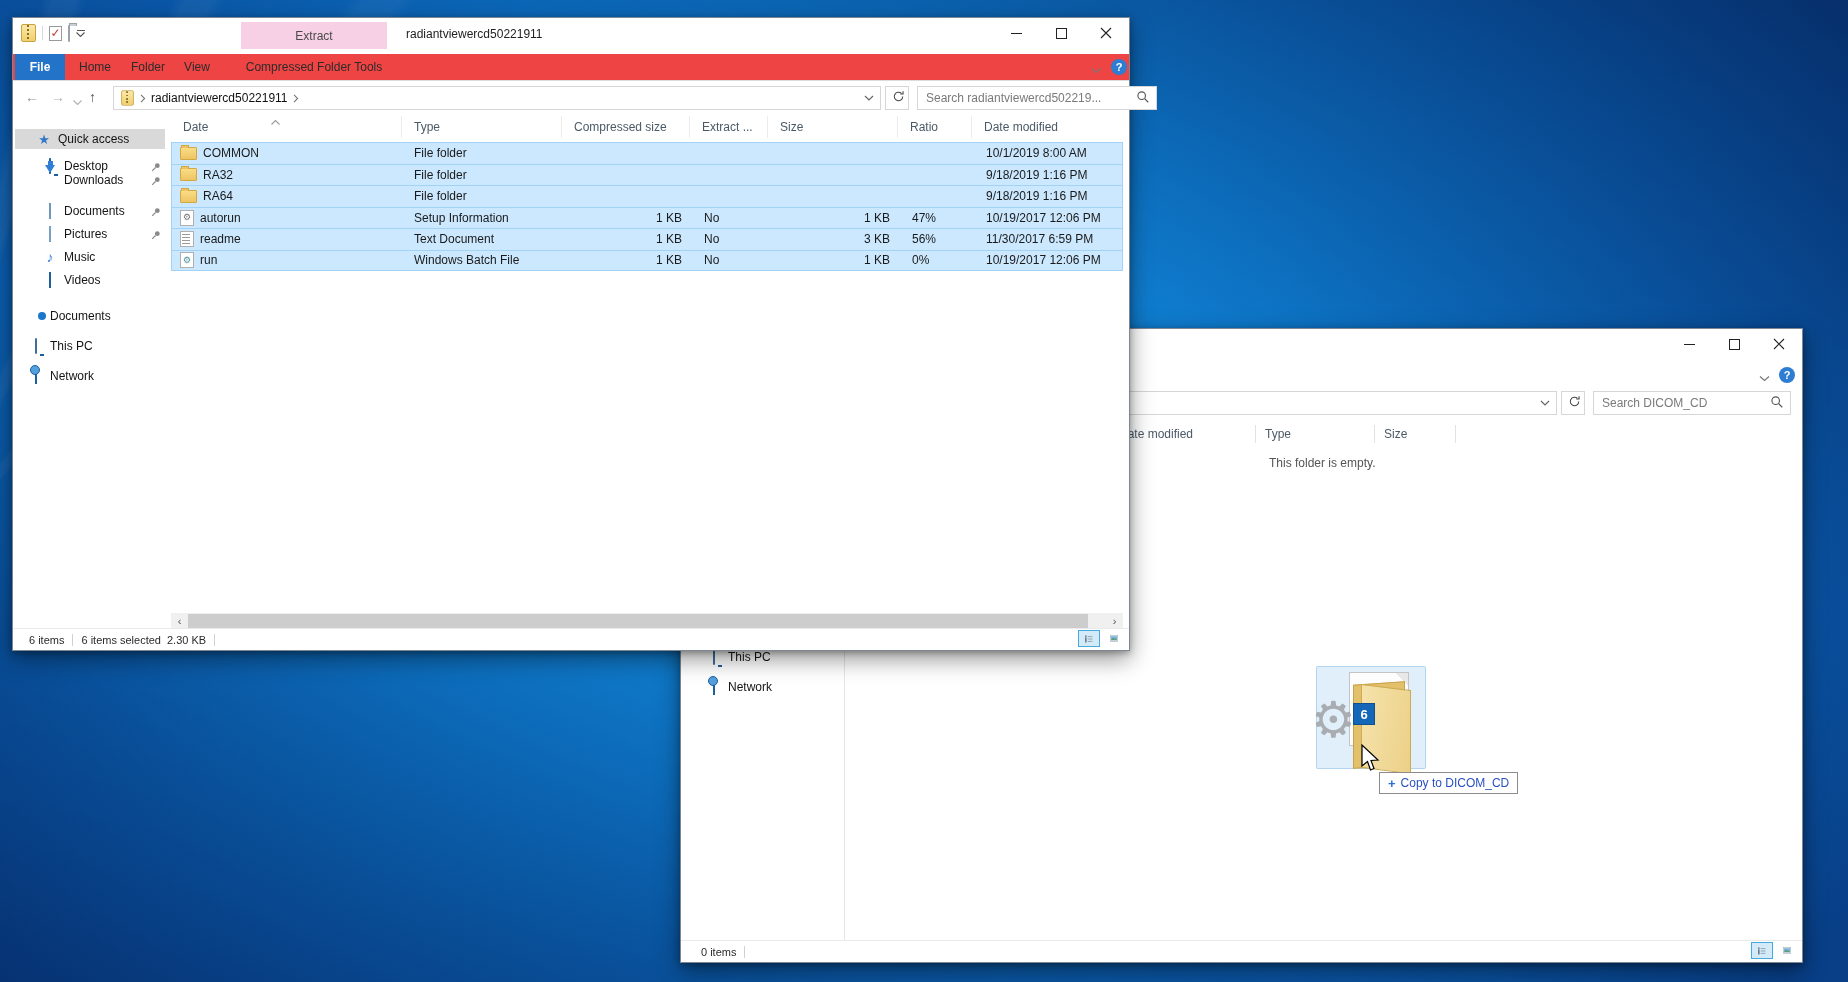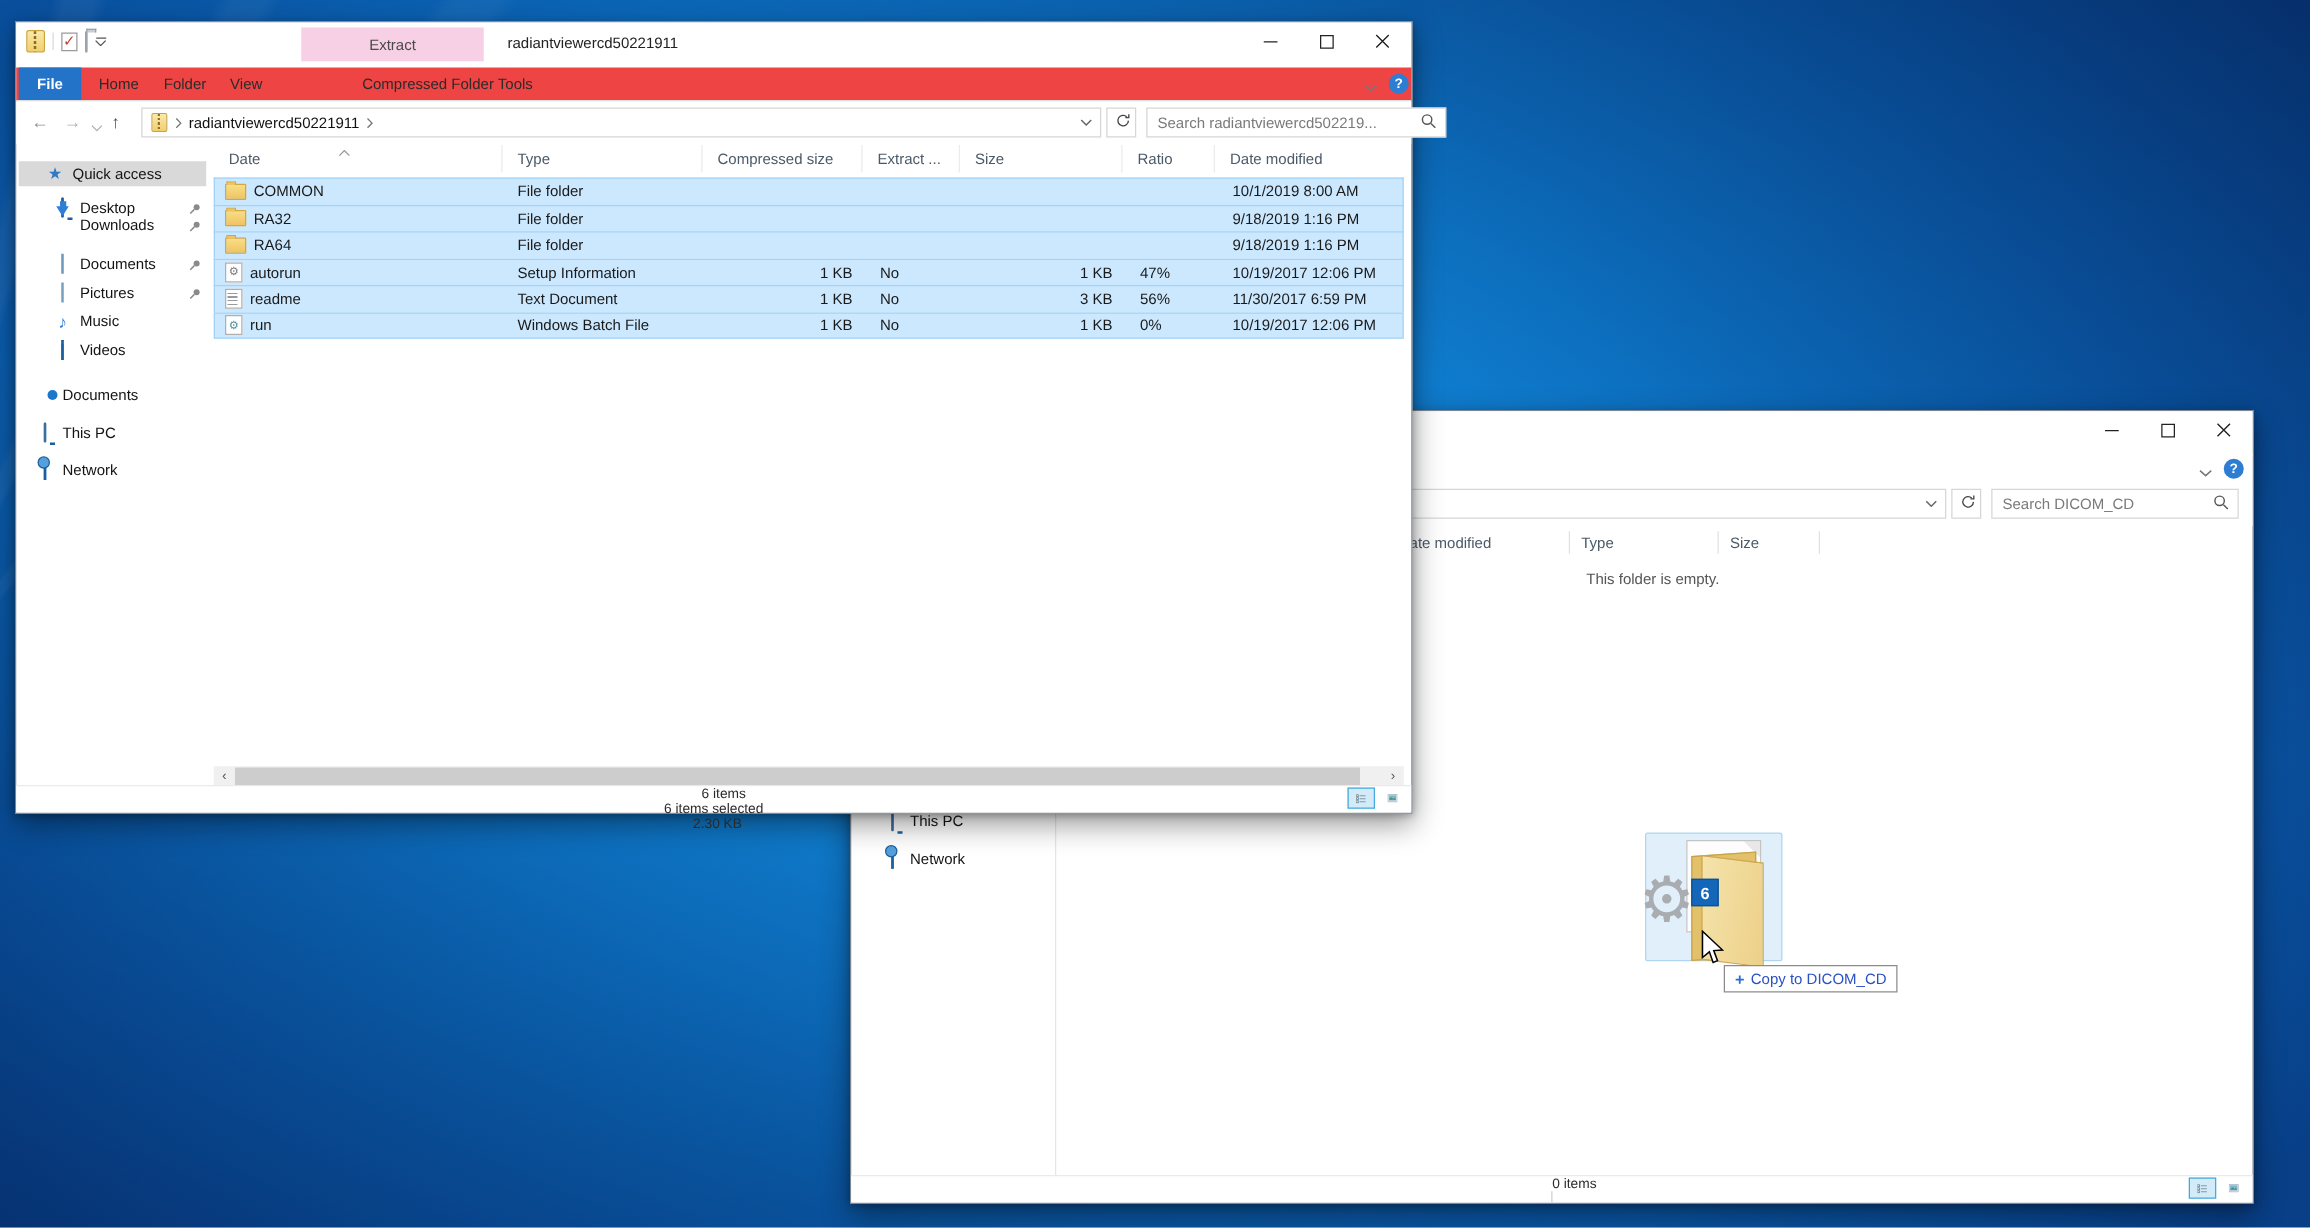--- a/index.html
+++ b/index.html
@@ -100,21 +100,21 @@
   .ic-folder::before{content:"";position:absolute;top:-3px;left:0;width:6px;height:2px;background:#eec463;border:1px solid #d3a83f;border-bottom:none;border-radius:1px 1px 0 0;}
   .ic-page{width:12px;height:14px;background:#fff;border:1px solid #b0b0b0;position:relative;display:flex;align-items:center;justify-content:center;}
   .ic-page.lines{background-image:repeating-linear-gradient(#9a9a9a 0 1px, transparent 1px 3px);background-size:8px 10px;background-position:1px 2px;background-repeat:no-repeat;}
   .ic-page .g{font-size:9px;line-height:9px;color:#777;}
   
   .hscroll{position:absolute;height:17px;background:#f0f0f0;display:flex;align-items:center;}
   .sarrow{width:17px;text-align:center;color:#555;font-size:11px;line-height:17px;flex:none;}
   .sthumb{height:15px;background:#cdcdcd;margin-top:0px;}
   
   .statusbar{position:absolute;left:0;right:0;bottom:0;height:21px;border-top:1px solid #eaeaea;background:#fff;
-    display:flex;align-items:center;font-size:11px;color:#2a2a2a;flex-direction:column;}
+    display:flex;align-items:center;font-size:11px;color:#2a2a2a;}
   .ssep{width:1px;height:12px;background:#d0d0d0;margin:0 8px;}
   .viewbtns{position:absolute;right:4px;bottom:3px;display:flex;gap:3px;}
   .vbtn{width:22px;height:17px;display:flex;align-items:center;justify-content:center;border:1px solid transparent;background:transparent;}
   .vbtn.sel{border-color:#46aadc;background:#d3ebf8;}
   
   .empty-text{color:#555;}
   .vdivider{position:absolute;width:1px;background:#e6e6e6;}
   .hdr-label{position:absolute;top:0;height:22px;display:flex;align-items:center;color:#4b5a67;}
   .hdr-line{position:absolute;top:2px;height:18px;width:1px;background:#e2e2e2;}
   
@@ -205,21 +205,21 @@
         <span class="si-icon"><span class="ic-mon dark"></span></span>
       <span>This PC</span>
     </div>
     <div class="side-item" style="left:0;top:348px;width:160px;">
       <span style="width:24px;"></span>
         <span class="si-icon"><span class="ic-net"></span></span>
       <span>Network</span>
     </div>
 
     <div class="statusbar">
-      <span style="margin-left:36px;">0 items</span>
+      <span style="margin-left:20px;">0 items</span>
       <span class="ssep"></span>
       <div class="viewbtns">
         <button class="vbtn sel">
           <svg width="15" height="12" viewBox="0 0 15 12">
             <rect x="0" y="0" width="3" height="3" fill="none" stroke="#5a6b7a"></rect>
               <rect x="0" y="4.5" width="3" height="3" fill="none" stroke="#5a6b7a"></rect>
               <rect x="0" y="9" width="3" height="3" fill="none" stroke="#5a6b7a"></rect>
             <path d="M5 1.5h9M5 6h9M5 10.5h9" stroke="#5a6b7a"></path>
           </svg>
         </button>
@@ -285,21 +285,21 @@
             </svg>
         </button>
       </div>
     </div>
 
     <div class="tabsrow">
       <div class="tab filetab" style="left:2px;width:50px;background:#2373c8;">File</div>
       <div class="tab" style="left:56px;width:52px;">Home</div>
       <div class="tab" style="left:110px;width:50px;">Folder</div>
       <div class="tab" style="left:160px;width:48px;">View</div>
-      <div class="tab" style="left:228px;width:146px;margin-left:44px;">Compressed Folder Tools</div>
+      <div class="tab" style="left:228px;width:146px;">Compressed Folder Tools</div>
       <span class="abs" style="left:1078px;top:9px;">
         <svg width="11" height="7" viewBox="0 0 11 7">
             <path d="M1 1.5l4.5 4 4.5-4" fill="none" stroke="#777" stroke-width="1.2"></path>
           </svg>
       </span>
       <span class="ribbon-help" style="left:1098px;top:5px;">?</span>
     </div>
 
     <div class="addrrow" style="top:63px;">
       <span class="abs navglyph" style="left:12px;top:9px;color:#919191;">←</span>

